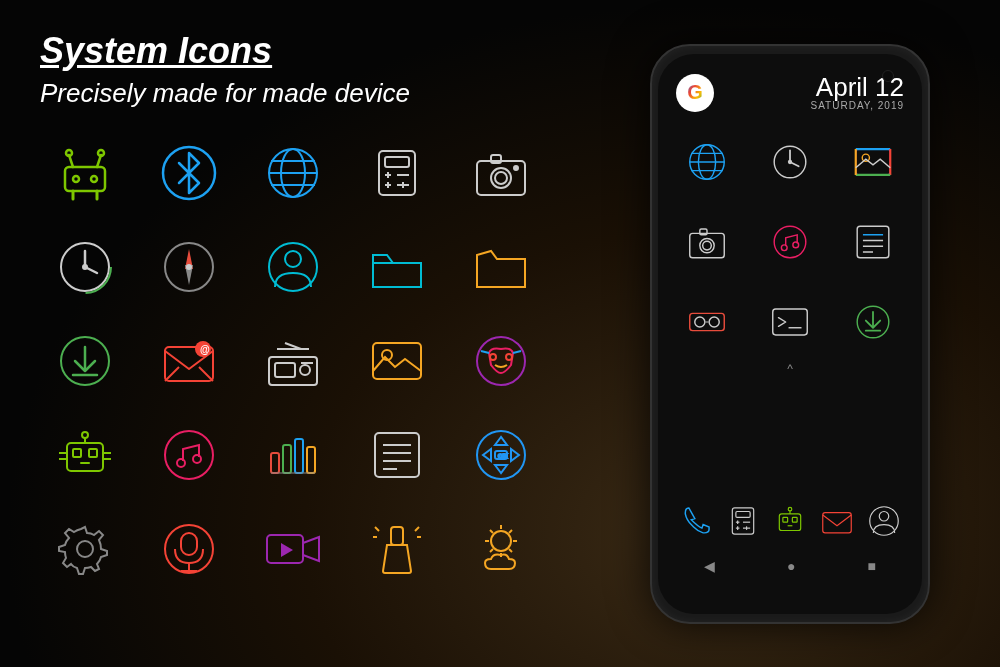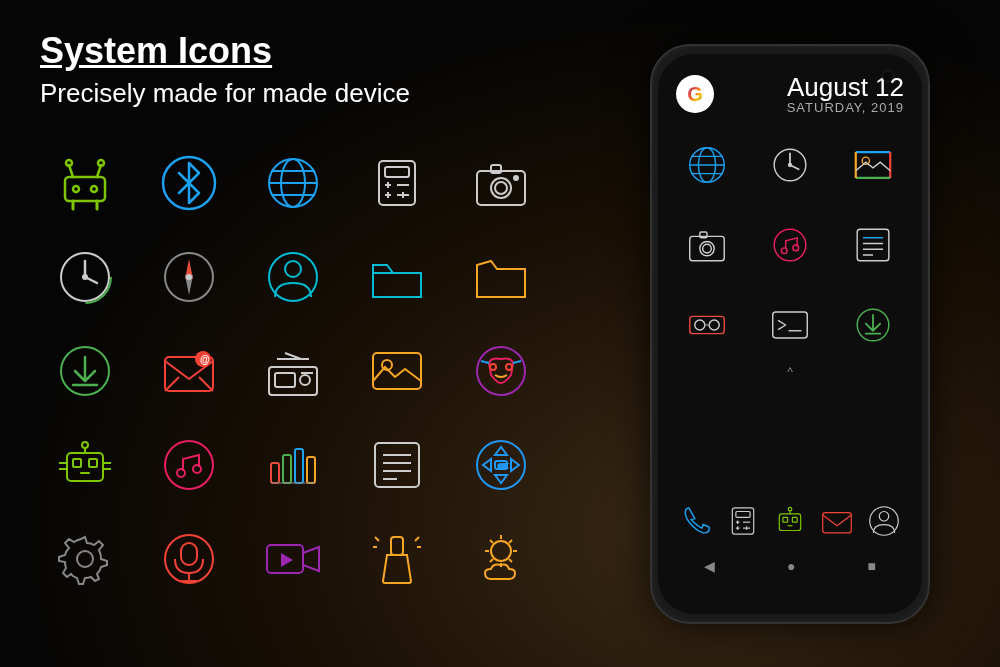--- a/index.html
+++ b/index.html
@@ -29,21 +29,22 @@
       height: 100%;
     }
 
     
     .left-panel {
       width: 580px;
       padding: 30px 20px 20px 40px;
     }
 
     .title-section {
-      margin-bottom: 34px;
+      margin-bottom: 24px;
+      font-style: italic;
     }
 
     .main-title {
       font-size: 36px;
       font-weight: bold;
       color: #ffffff;
       text-decoration: underline;
       margin-bottom: 6px;
     }
 
@@ -154,21 +155,21 @@
     }
 
     .date-day {
       font-size: 26px;
       color: white;
       font-weight: 300;
       line-height: 1;
     }
 
     .date-sub {
-      font-size: 13px;
+      font-size: 10px;
       color: #aaa;
       letter-spacing: 1px;
     }
 
     
     .phone-icons {
       padding: 10px 14px;
       display: grid;
       grid-template-columns: repeat(3, 1fr);
       gap: 12px;
@@ -562,21 +563,21 @@
   <div class="right-panel">
     <div class="phone-outer">
       <div class="phone-screen">
         <div class="punch-hole"></div>
 
         <div class="phone-topbar">
           <div class="google-btn">
             <span class="google-g">G</span>
           </div>
           <div class="date-section">
-            <div class="date-day">August 12</div>
+            <div class="date-day">April 12</div>
             <div class="date-sub">SATURDAY, 2019</div>
           </div>
         </div>
 
         <div class="phone-icons">
 
           <div class="phone-icon-cell">
             <svg viewBox="0 0 64 64">
               <g fill="none" stroke="#1da1f2" stroke-width="2">
                 <circle cx="32" cy="32" r="24"></circle>

